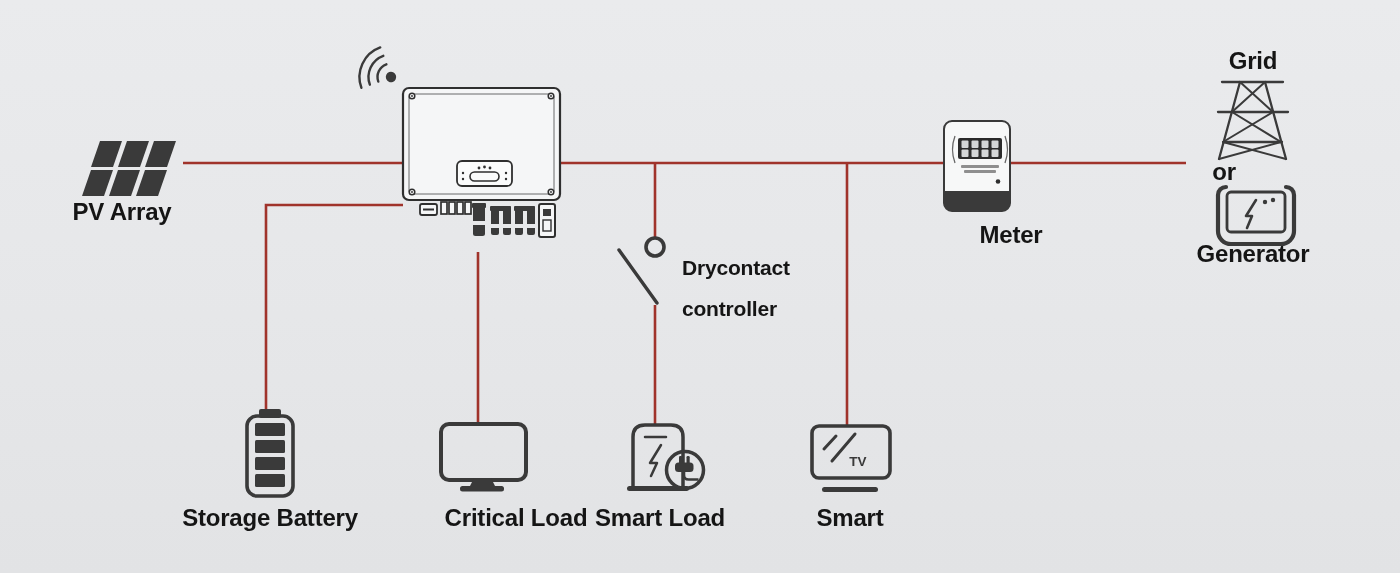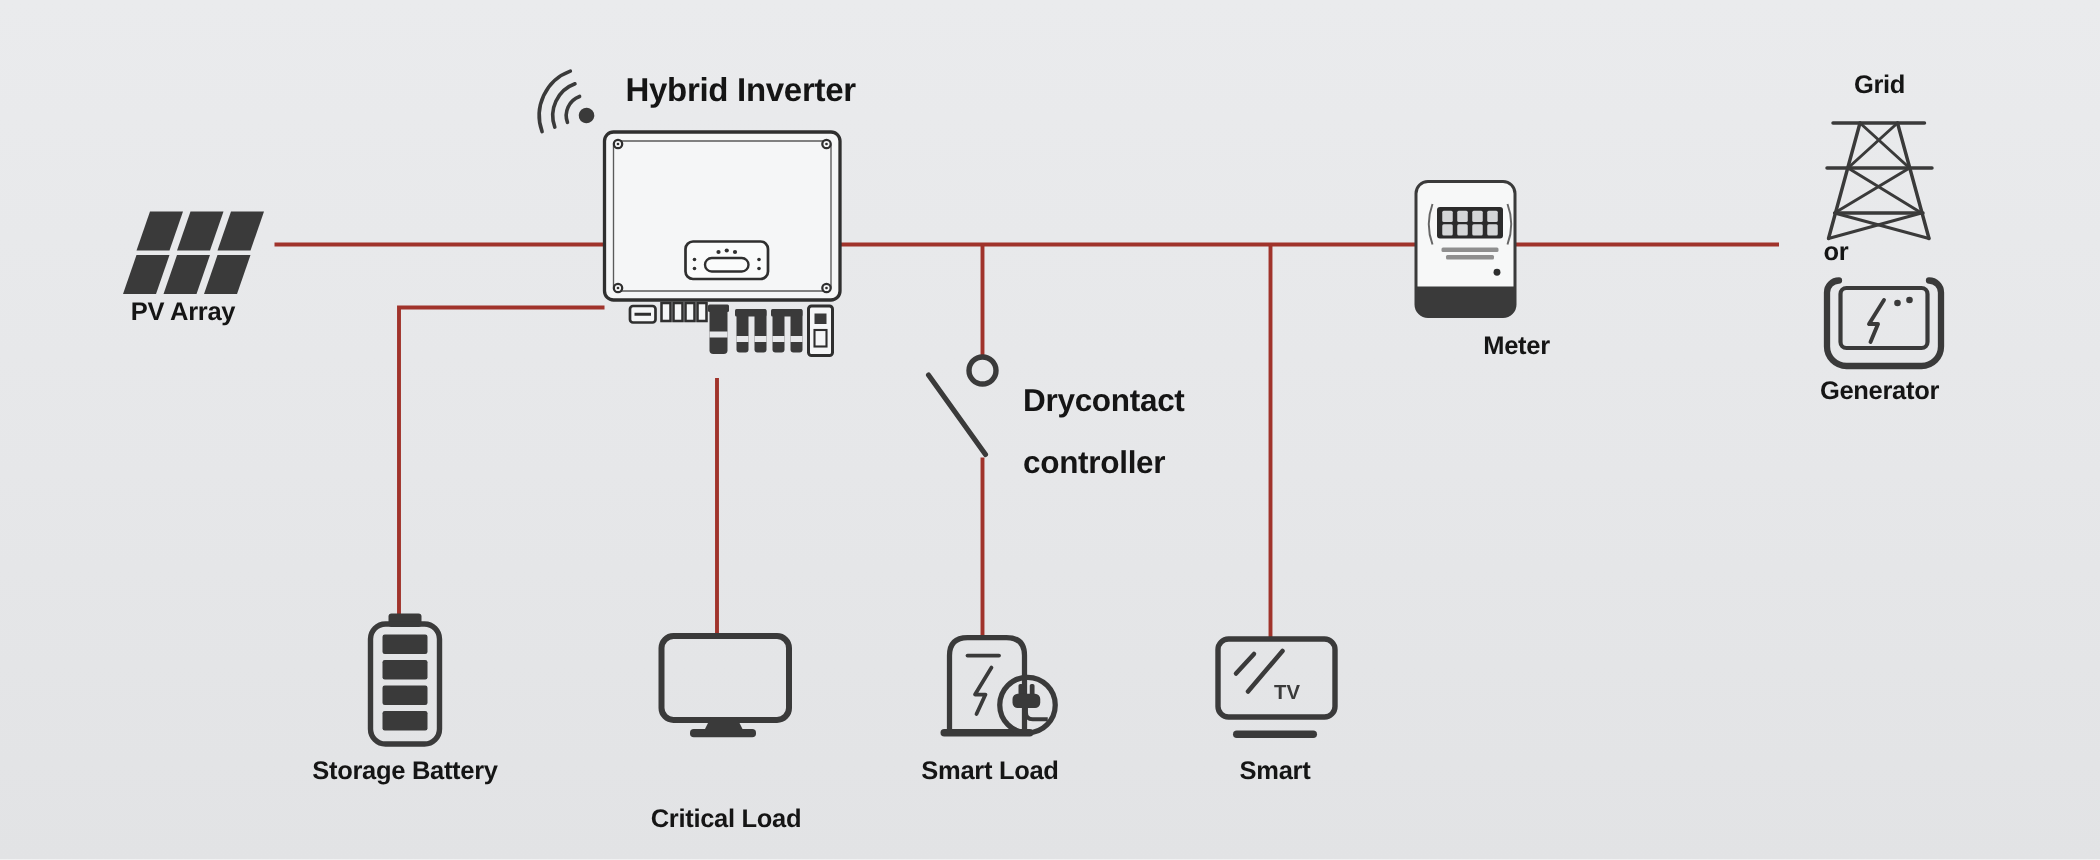--- a/index.html
+++ b/index.html
@@ -11,21 +11,21 @@
     overflow:hidden;
   }
   svg.layer{position:absolute;left:0;top:0;}
   .wire{stroke:var(--wire,#a0332b);stroke-width:2.6;fill:none;}
   .ic{stroke:var(--icon,#3a3a3a);fill:none;}
   .icf{fill:var(--icon,#3a3a3a);stroke:none;}
   .label{
     position:absolute;
     font-weight:700;
     color:var(--text,#151515);
-    font-size:17px;
+    font-size:24px;
     line-height:1.15;
     letter-spacing:-0.2px;
     white-space:nowrap;
   }
   .center{transform:translateX(-50%);}
   .lbl-big{font-size:22px;}
   .lbl-mid{font-size:21px;}
   .tv-text{
     font-family:"Liberation Sans",sans-serif;
     font-size:13.5px;font-weight:700;
@@ -197,28 +197,27 @@
       <rect x="812" y="426" width="78" height="52" rx="7" fill="none" class="ic" stroke-width="3.6"></rect>
       <path class="ic" stroke-width="3" stroke-linecap="round" d="M832,461 L855,434"></path>
       <path class="ic" stroke-width="3" stroke-linecap="round" d="M824,449 L836,436"></path>
       <text class="tv-text" x="858" y="466" text-anchor="middle">TV</text>
       <rect x="822" y="487" width="56" height="5" rx="2.5" class="icf"></rect>
     </g>
   </svg>
 
   <div class="label center" style="left:122px;top:198px;text-align:center;">PV Array</div>
 
-  <div class="label lbl-big" style="left:417px;top:47px;">Hybrid Inverter</div>
 
   <div class="label lbl-mid" style="left:682px;top:256px;">Drycontact</div>
   <div class="label lbl-mid" style="left:682px;top:287px;margin-top:10px;">controller</div>
 
   <div class="label center" style="left:977px;top:221px;margin-left:34px;">Meter</div>
 
   <div class="label center" style="left:1253px;top:47px;">Grid</div>
   <div class="label center" style="left:1224px;top:158px;">or</div>
-  <div class="label center" style="left:1253px;top:251px;">Generator</div>
+  <div class="label center" style="left:1253px;top:240px;">Generator</div>
 
   <div class="label center" style="left:270px;top:504px;">Storage Battery</div>
-  <div class="label center" style="left:484px;top:504px;margin-top:32px;">Critical Load</div>
+  <div class="label center" style="left:516px;top:504px;">Critical Load</div>
   <div class="label center" style="left:660px;top:504px;">Smart Load</div>
   <div class="label center" style="left:850px;top:504px;">Smart</div>
 </div>
 
 </body></html>

